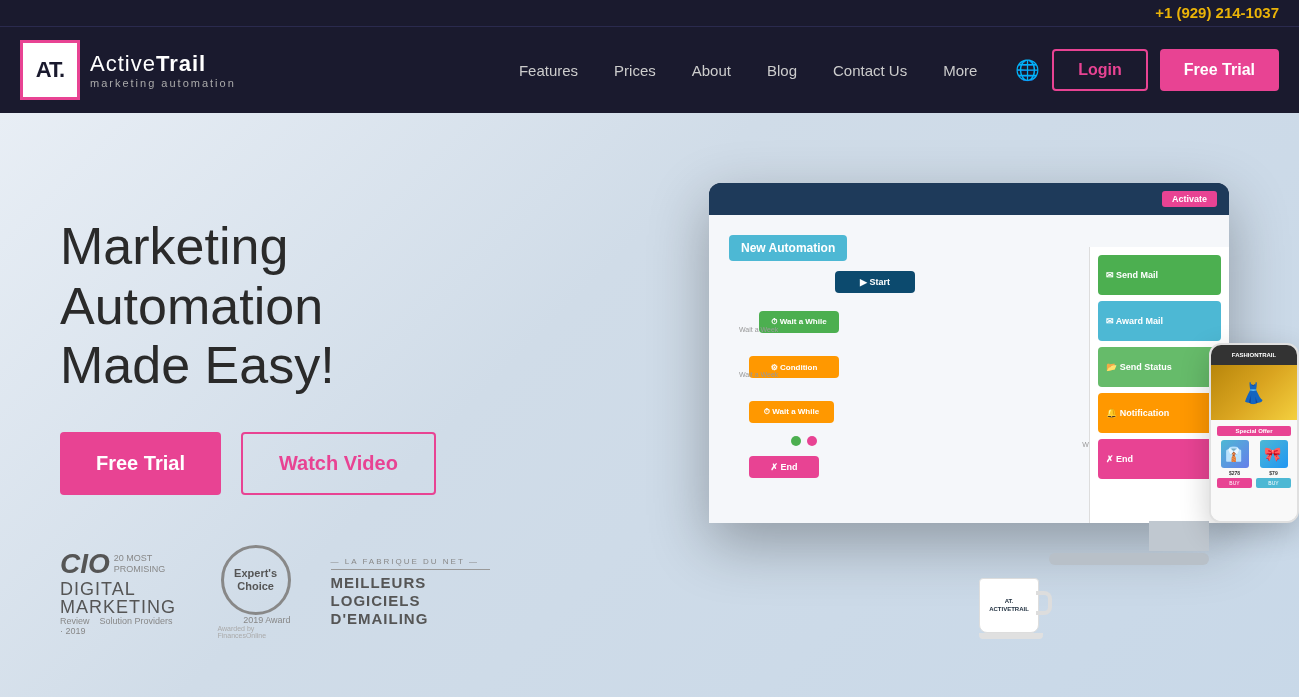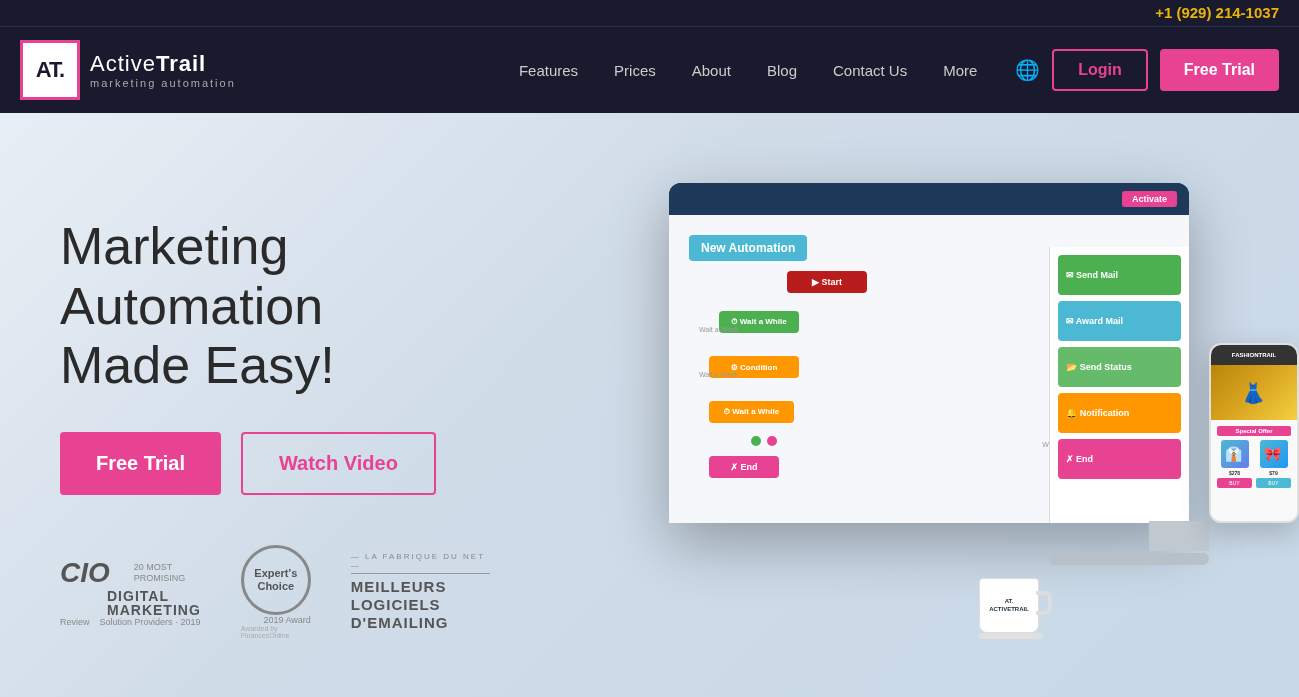--- a/index.html
+++ b/index.html
@@ -164,28 +164,27 @@
       display: flex;
       flex-direction: column;
       align-items: flex-start;
     }
     .award-cio-top {
       display: flex;
       align-items: center;
       gap: 4px;
     }
     .cio-text { font-size: 28px; font-weight: 900; color: #555; font-style: italic; }
-    .cio-sub { font-size: 9px; color: #888; line-height: 1.2; margin-left: 20px; }
+    .cio-sub { font-size: 9px; color: #888; line-height: 1.2; }
     .digital-marketing {
-      font-size: 14px;
-      font-weight: 700;
+      font-size: 18px;
+      font-weight: 400;
       color: #555;
       letter-spacing: 1px;
       line-height: 1;
-      margin-left: 47px;
     }
     .award-year { font-size: 9px; color: #888; }
 
     .award-experts {
       display: flex;
       flex-direction: column;
       align-items: flex-end;
     }
     .experts-badge {
       width: 70px;
@@ -243,20 +242,21 @@
       height: 400px;
     }
     .monitor-screen {
       width: 520px;
       height: 340px;
       background: #1a2a3a;
       border-radius: 12px 12px 0 0;
       overflow: hidden;
       position: relative;
       box-shadow: 0 20px 60px rgba(0,0,0,0.3);
+      margin-left: 40px;
     }
     .monitor-header {
       background: #1e3a5a;
       height: 32px;
       display: flex;
       align-items: center;
       justify-content: flex-end;
       padding: 0 12px;
     }
     .monitor-header-btn {
@@ -296,21 +296,21 @@
       border-radius: 4px;
       display: flex;
       align-items: center;
       justify-content: center;
       color: #fff;
       font-size: 9px;
       font-weight: bold;
       padding: 4px 8px;
       cursor: default;
     }
-    .node-start { background: #b91c1c; width: 80px; height: 22px; left: 98px; top: 0; }
+    .node-start { background: #0c4a6e; width: 80px; height: 22px; left: 106px; top: 0; }
 
     
     .monitor-side-panel {
       position: absolute;
       right: 0;
       top: 32px;
       width: 140px;
       height: calc(100% - 32px);
       background: #fff;
       border-left: 1px solid #ddd;

